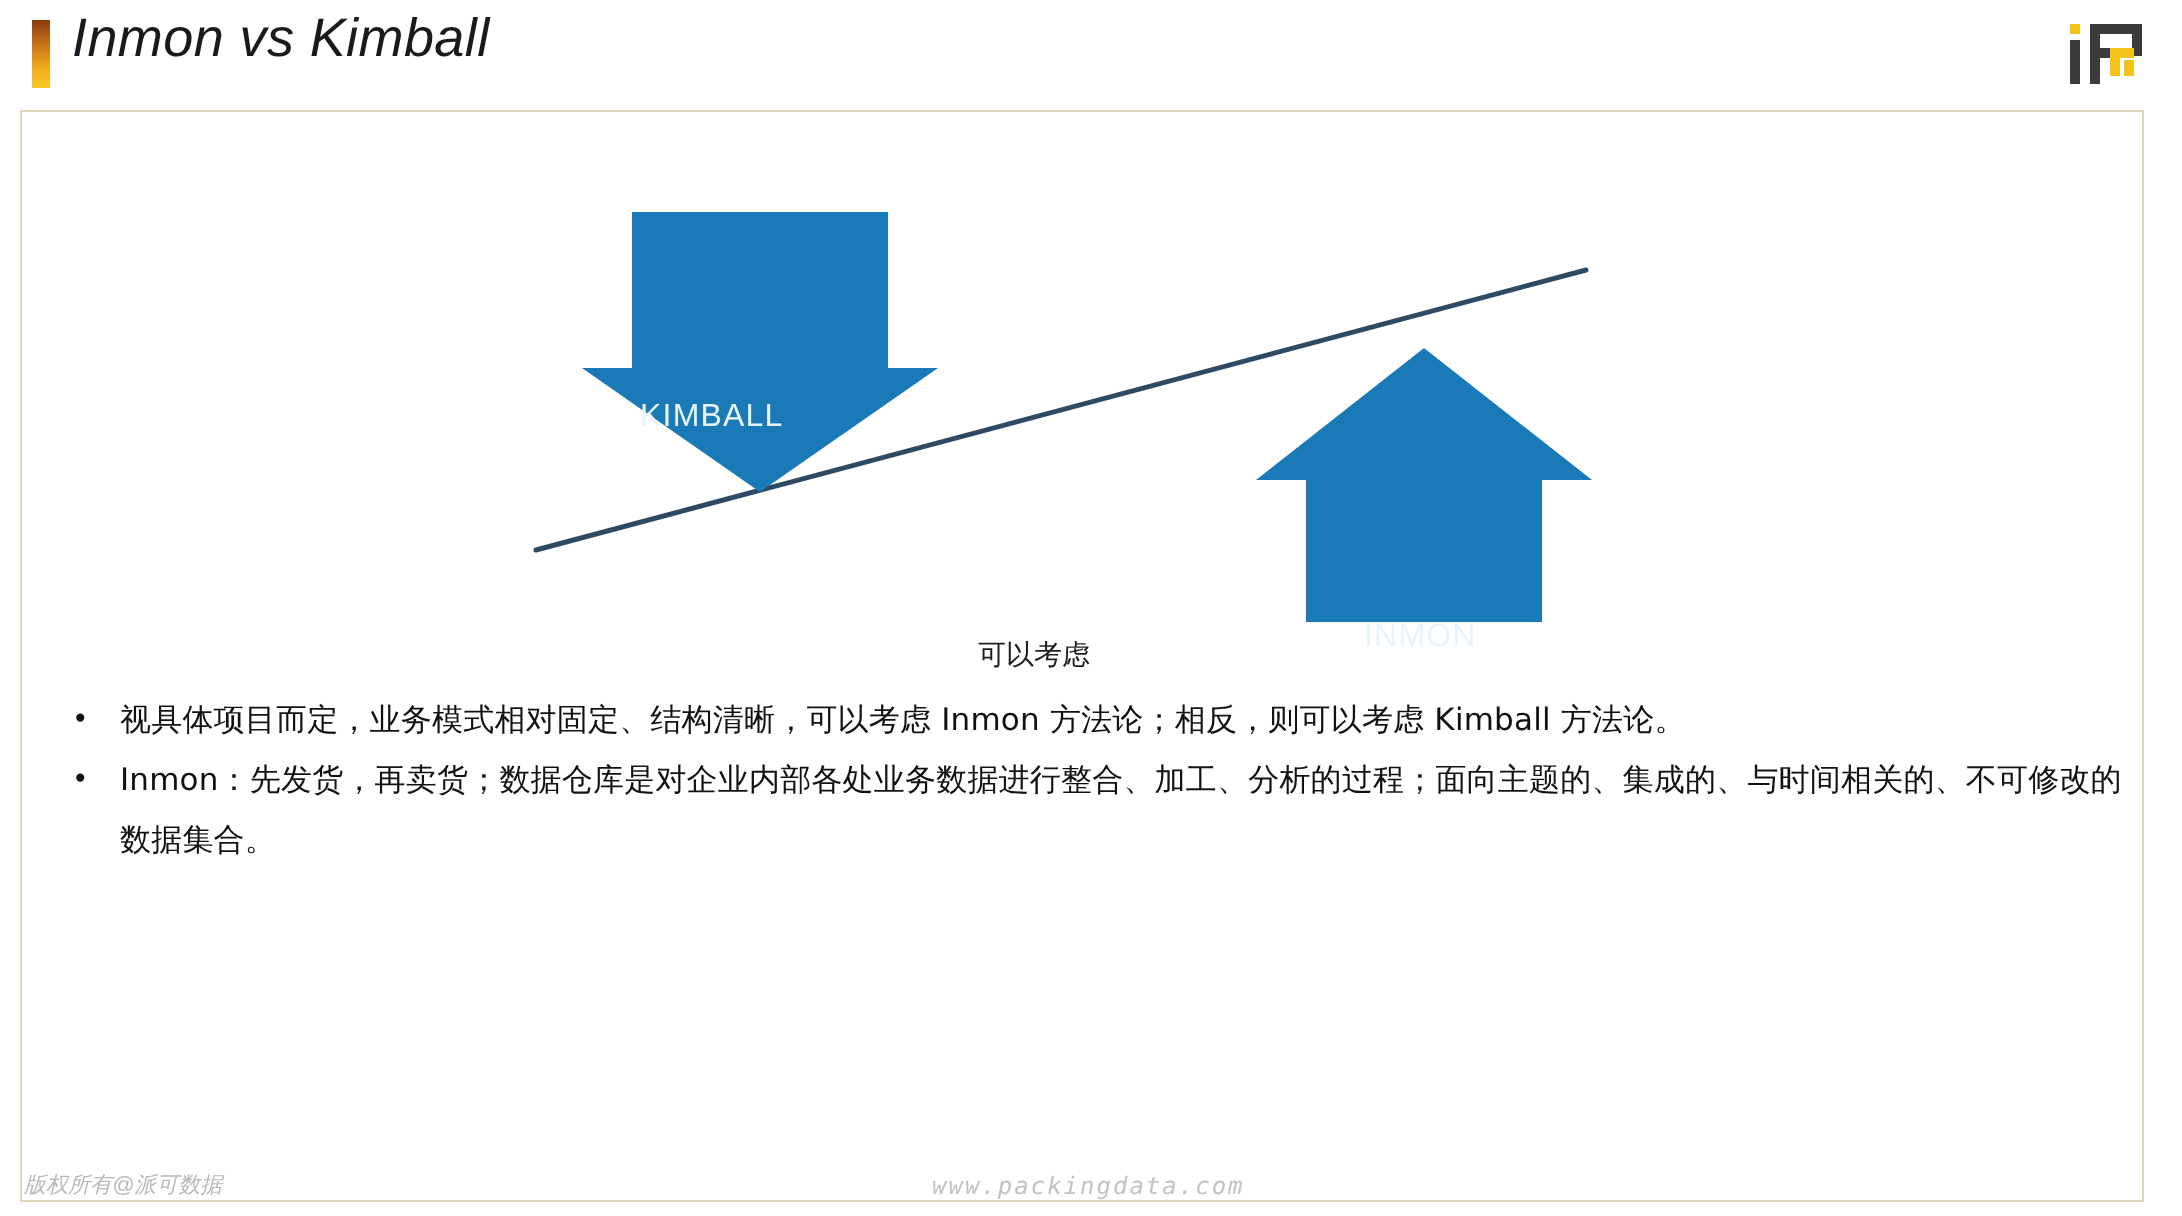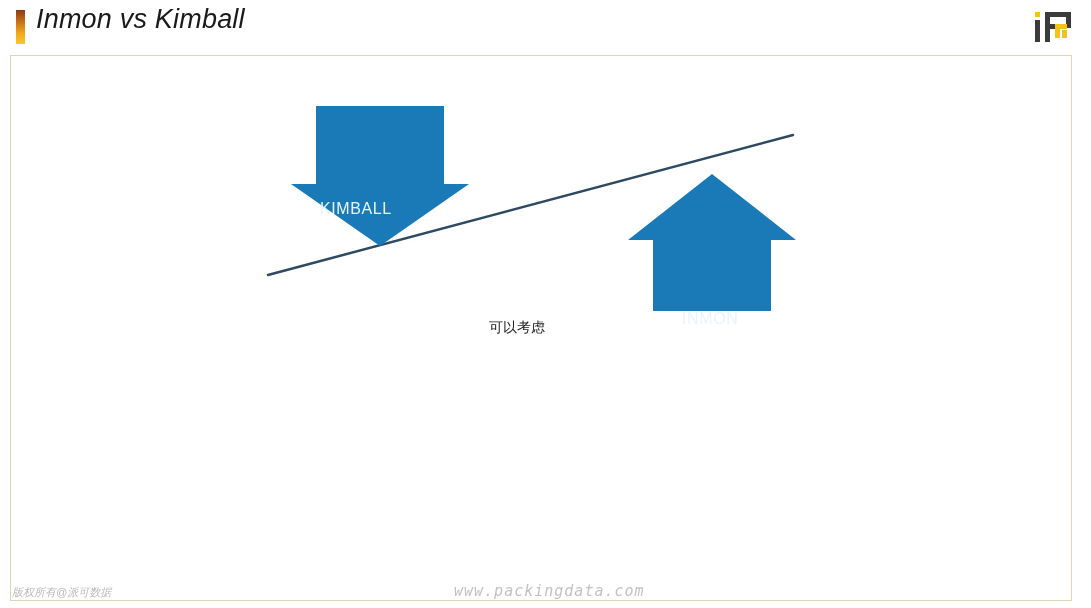--- a/index.html
+++ b/index.html
@@ -133,23 +133,23 @@
     left: 12px;
     bottom: 8px;
     font-size: 11px;
     font-style: italic;
     color: #b9b9b9;
     white-space: nowrap;
     font-family: Liberation Sans, sans-serif;
   }
   .footer-center {
     position: absolute;
-    left: 454px;
+    left: 466px;
     bottom: 8px;
-    font-size: 15px;
+    font-size: 12px;
     font-style: italic;
     color: #c2c2c2;
     letter-spacing: 1px;
     white-space: nowrap;
     font-family: "DejaVu Sans Mono", "Liberation Mono", monospace;
   }
 </style>
 </head>
 <body>
 
@@ -185,18 +185,20 @@
       <polygon points="306,46 434,46 434,124 459,124 370,186 281,124 306,124" fill="#1a7ab8"></polygon>
 
       <polygon points="702,114 786,180 761,180 761,251 643,251 643,180 618,180" fill="#1a7ab8"></polygon>
     </svg>
     <div class="arrow-label label-kimball">KIMBALL</div>
     <div class="arrow-label label-inmon">INMON</div>
     <div class="balance-text">可以考虑</div>
   </div>
 
   <div class="bullets">
+    <div class="bullet">视具体项目而定，业务模式相对固定、结构清晰，可以考虑 Inmon 方法论；相反，则可以考虑 Kimball 方法论。</div>
+    <div class="bullet">Inmon：先发货，再卖货；数据仓库是对企业内部各处业务数据进行整合、加工、分析的过程；面向主题的、集成的、与时间相关的、不可修改的数据集合。</div>
   </div>
 
   <div class="footer-left">版权所有@派可数据</div>
   <div class="footer-center">www.packingdata.com</div>
 
 </div>
 
 </body></html>

